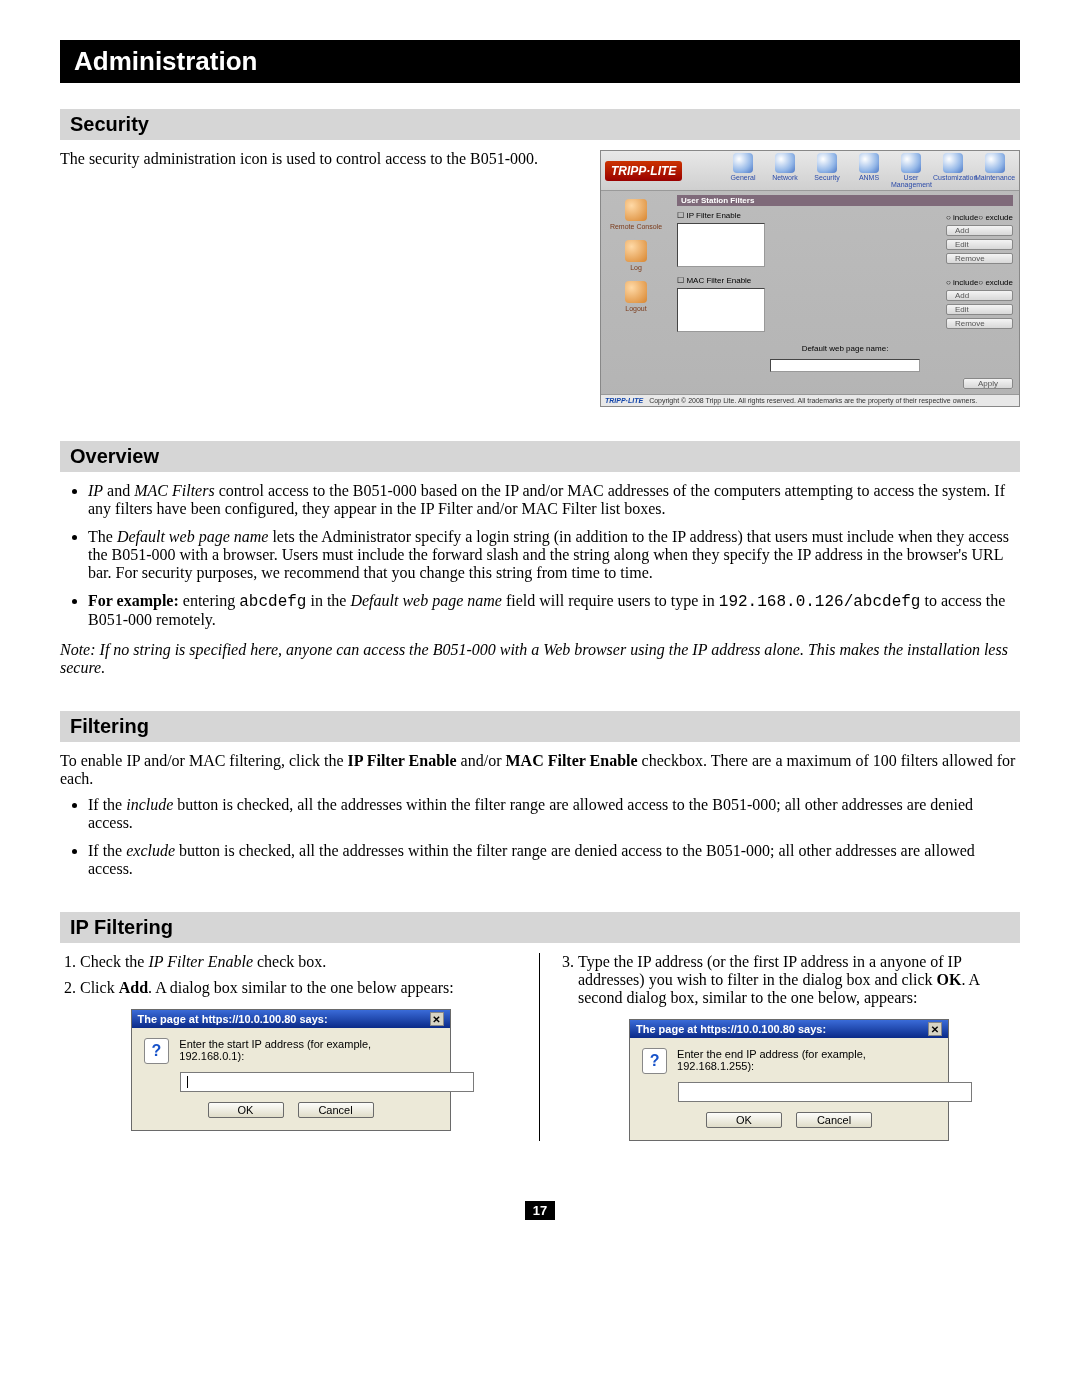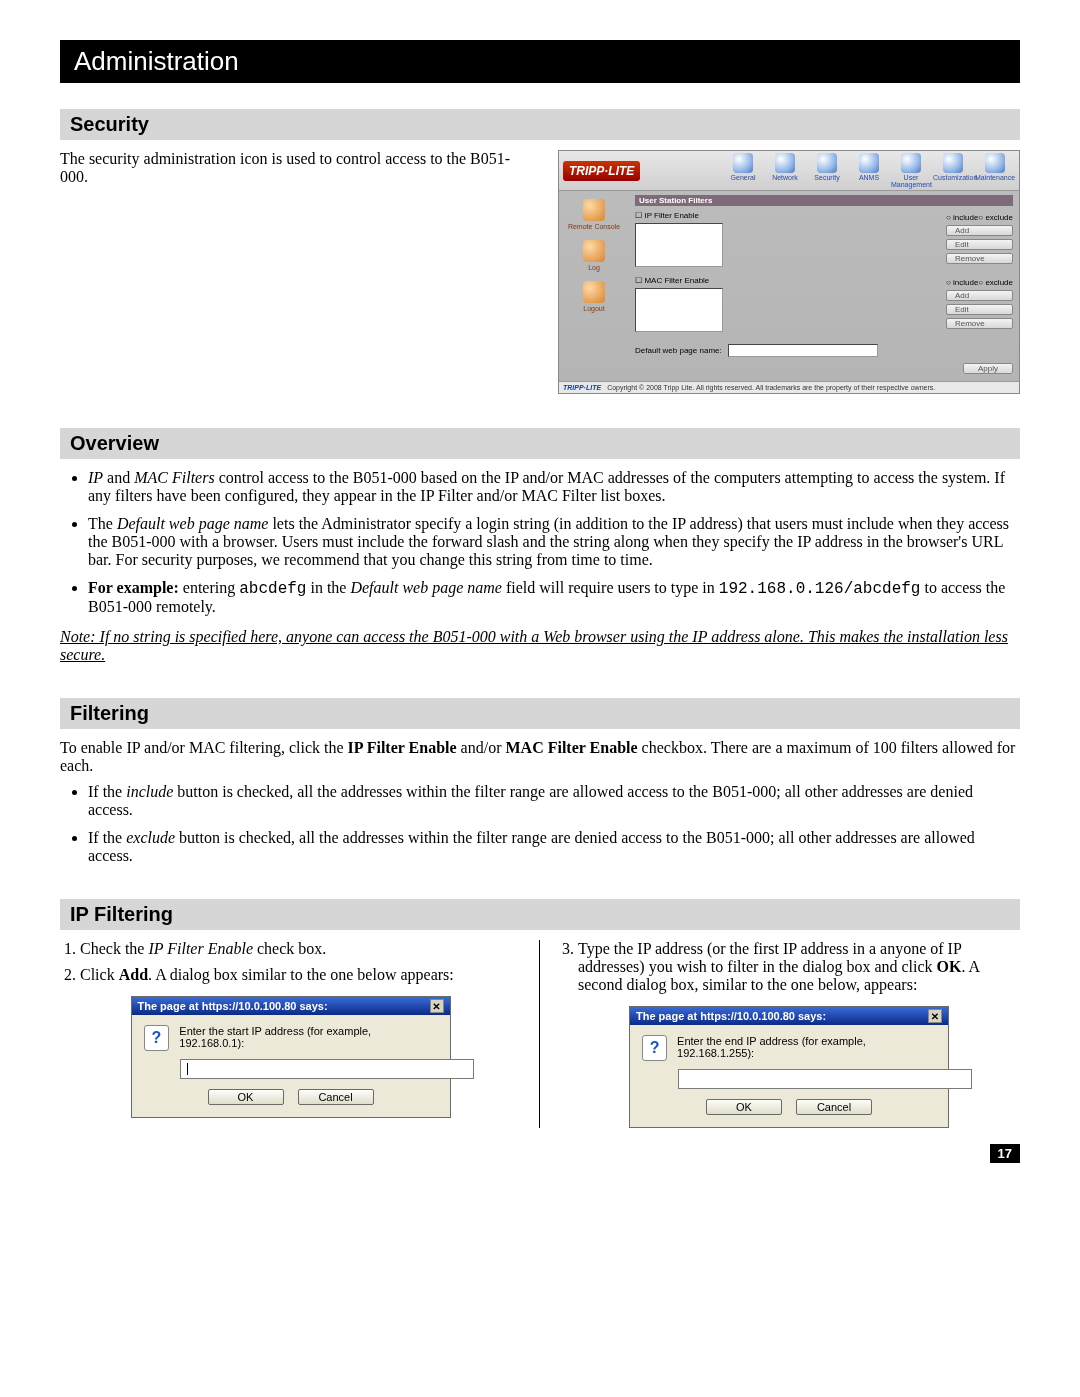--- a/index.html
+++ b/index.html
@@ -9,21 +9,21 @@
     width: 1080px;
     margin: 0 auto;
     padding: 40px 60px;
     font-size: 16px;
     color: #000;
   }
   .titlebar {
     background: #000;
     color: #fff;
     font-family: Arial, Helvetica, sans-serif;
-    font-weight: normal;
+    font-weight: bold;
     font-size: 26px;
     padding: 6px 14px;
     margin-bottom: 26px;
   }
   .section-heading {
     background: #d6d6d6;
     font-family: Arial, Helvetica, sans-serif;
     font-weight: bold;
     font-size: 20px;
     padding: 4px 10px;
@@ -31,21 +31,21 @@
   }
   .security-row {
     display: flex;
     gap: 20px;
     margin-bottom: 34px;
     align-items: flex-start;
   }
   .security-text { flex: 1; }
   .security-text p { margin-bottom: 4px; }
   .app-shot {
-    width: 462px;
+    width: 420px;
     border: 1px solid #888;
     font-family: Tahoma, Arial, sans-serif;
     font-size: 9px;
     background: linear-gradient(#bdbdbd,#b4b4b4);
   }
   .app-topbar {
     display: flex;
     align-items: center;
     background: linear-gradient(#e8e8e8,#cfcfcf);
     border-bottom: 1px solid #999;
@@ -81,34 +81,34 @@
   }
   .filter-block{ display:flex; gap:6px; margin-bottom:8px; align-items:center;}
   .filter-block .chk{font-size:8px;}
   .listbox{ width:88px;height:44px;background:#fff;border:1px inset #999;}
   .radios{font-size:8px; display:flex; }
   .btncol{display:flex;flex-direction:column;gap:3px;}
   .mini-btn{
     font-size:8px;border:1px solid #888;background:linear-gradient(#f4f4f4,#d8d8d8);
     padding:0 8px;border-radius:2px;color:#555;
   }
-  .def-row{font-size:8px;display:flex;align-items:center;gap:6px;margin-top:12px;}
+  .def-row{font-size:8px;display:flex;align-items:center;gap:6px;margin-top:12px;flex-direction:column;}
   .def-row input{width:150px;height:13px;border:1px inset #999;}
   .apply-row{text-align:right;margin-top:6px;}
   .app-footer{
     background:#e8e8e8;border-top:1px solid #999;font-size:7px;
     padding:2px 4px;color:#333;display:flex;align-items:center;gap:6px;
   }
   .brand-sm{color:#14a;font-weight:bold;font-style:italic;}
 
   .overview { margin-bottom: 34px; }
   ul.bullets { list-style: disc; margin: 8px 0 0 28px; }
   ul.bullets li { margin-bottom: 10px; }
   .mono { font-family: "Courier New", monospace; }
-  .note { font-style: italic; margin-top: 12px; text-decoration: underline; }
+  .note { font-style: italic; margin-top: 12px; }
 
   .filtering { margin-bottom: 34px; }
   .filtering p { margin-bottom: 4px; }
 
   .ipfilter-cols {
     display: flex;
     margin-top: 6px;
     position: relative;
   }
   .ipfilter-cols > div { width: 50%; }
@@ -144,21 +144,21 @@
   }
   .cursor .dlg-input{padding-left:4px;}
   .cursor .dlg-input::before{content:"";}
   .dlg-btns{display:flex;gap:14px;justify-content:center;}
   .dlg-btn{
     min-width:76px;text-align:center;border:1px solid #6a6a6a;background:linear-gradient(#fdfdfb,#e0ddc9);
     padding:1px 0;border-radius:2px;font-size:11px;
   }
 
   .pagenum{
-    margin-top:16px;text-align:right;
+    margin-top:60px;text-align:center;
   }
   .pagenum span{
     display:inline-block;background:#000;color:#fff;font-family:Arial,sans-serif;
     font-weight:bold;font-size:13px;padding:2px 8px;
   }
 </style>
 </head>
 <body>
 
 <div class="titlebar">

